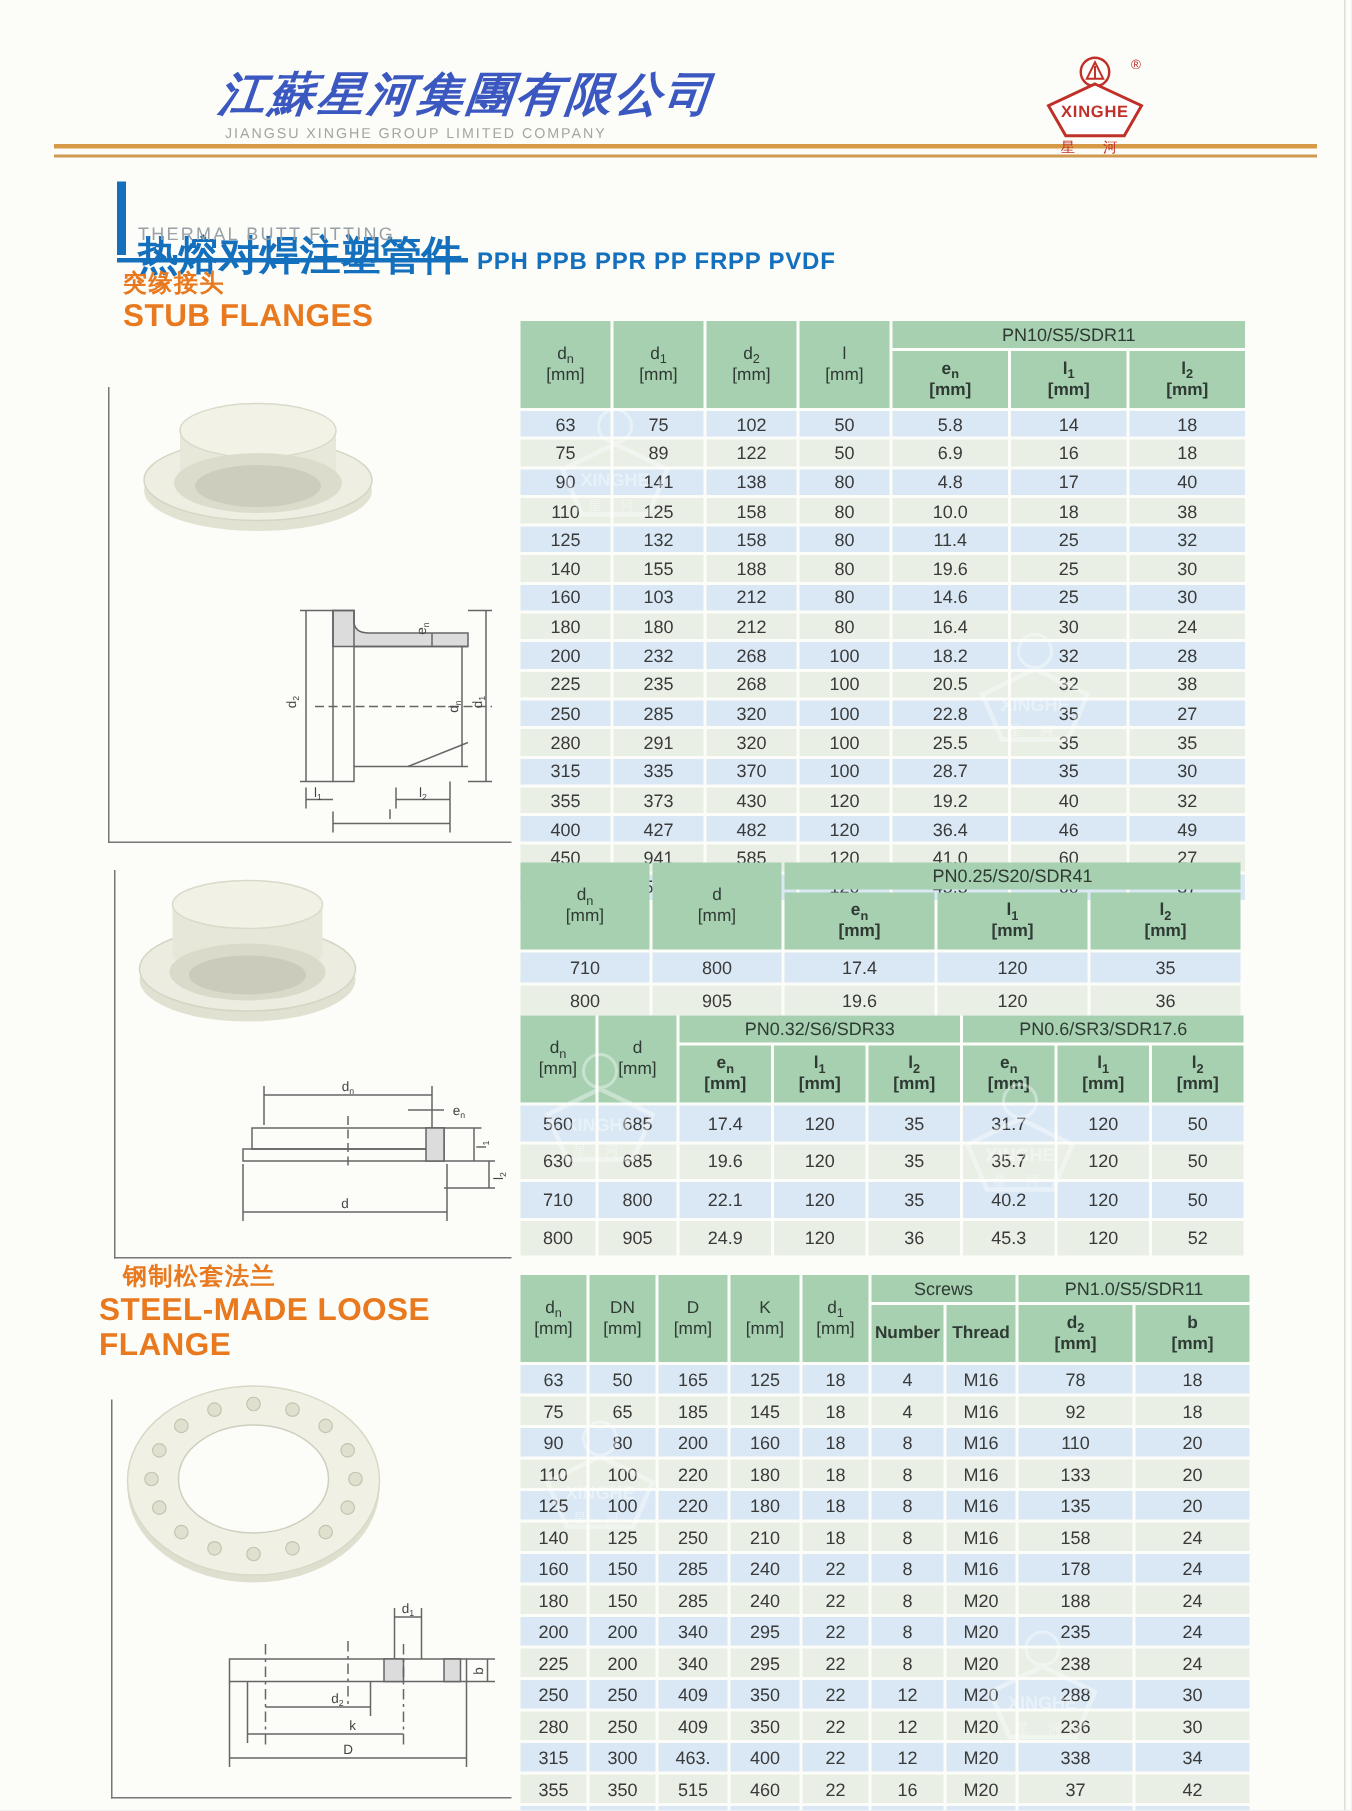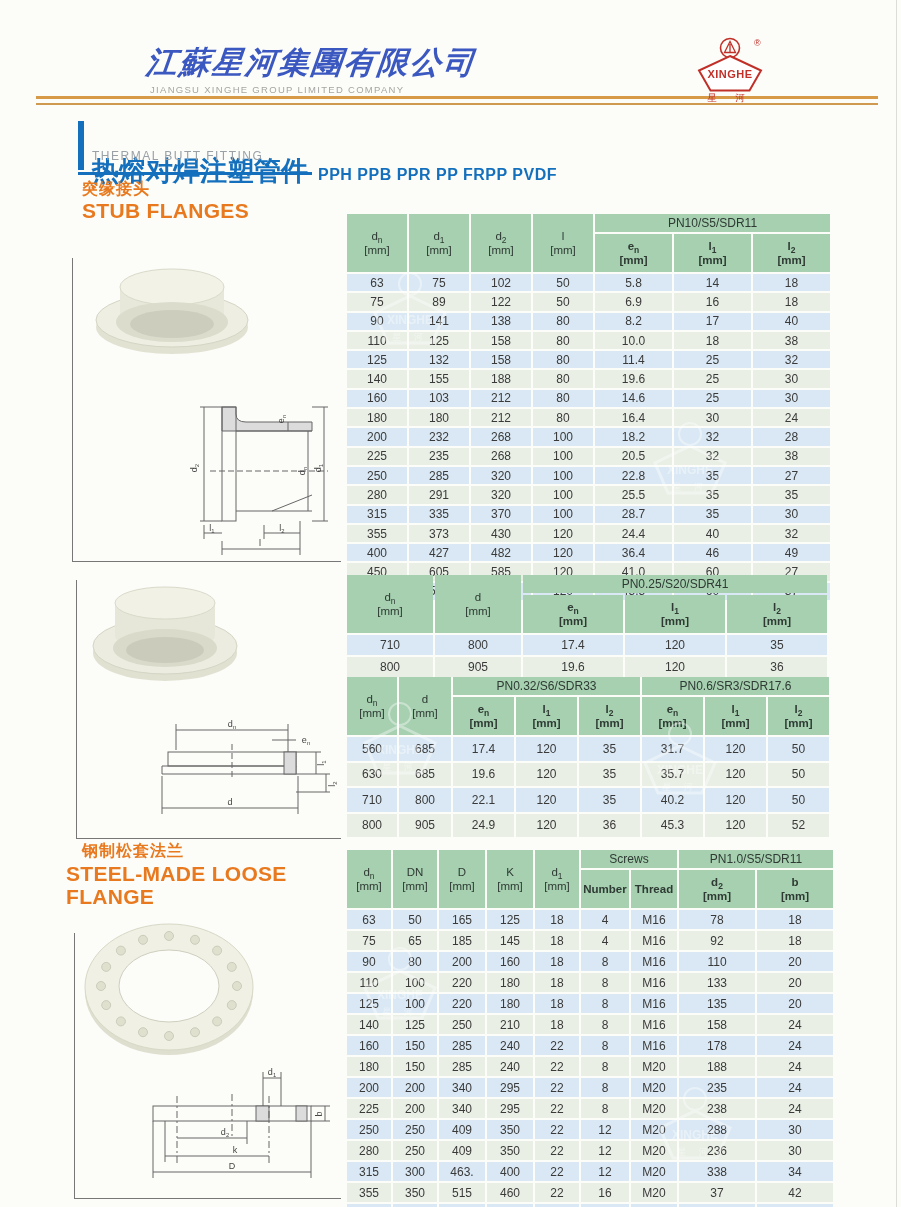--- a/index.html
+++ b/index.html
@@ -167,21 +167,21 @@
           <td>50</td>
           <td>6.9</td>
           <td>16</td>
           <td>18</td>
         </tr>
         <tr>
           <td>90</td>
           <td>141</td>
           <td>138</td>
           <td>80</td>
-          <td>8.2</td>
+          <td>4.8</td>
           <td>17</td>
           <td>40</td>
         </tr>
         <tr>
           <td>110</td>
           <td>125</td>
           <td>158</td>
           <td>80</td>
           <td>10.0</td>
           <td>18</td>
@@ -266,36 +266,36 @@
           <td>100</td>
           <td>28.7</td>
           <td>35</td>
           <td>30</td>
         </tr>
         <tr>
           <td>355</td>
           <td>373</td>
           <td>430</td>
           <td>120</td>
-          <td>24.4</td>
+          <td>19.2</td>
           <td>40</td>
           <td>32</td>
         </tr>
         <tr>
           <td>400</td>
           <td>427</td>
           <td>482</td>
           <td>120</td>
           <td>36.4</td>
           <td>46</td>
           <td>49</td>
         </tr>
         <tr>
           <td>450</td>
-          <td>605</td>
+          <td>941</td>
           <td>585</td>
           <td>120</td>
           <td>41.0</td>
           <td>60</td>
           <td>27</td>
         </tr>
         <tr>
           <td>500</td>
           <td>530</td>
           <td>585</td>

